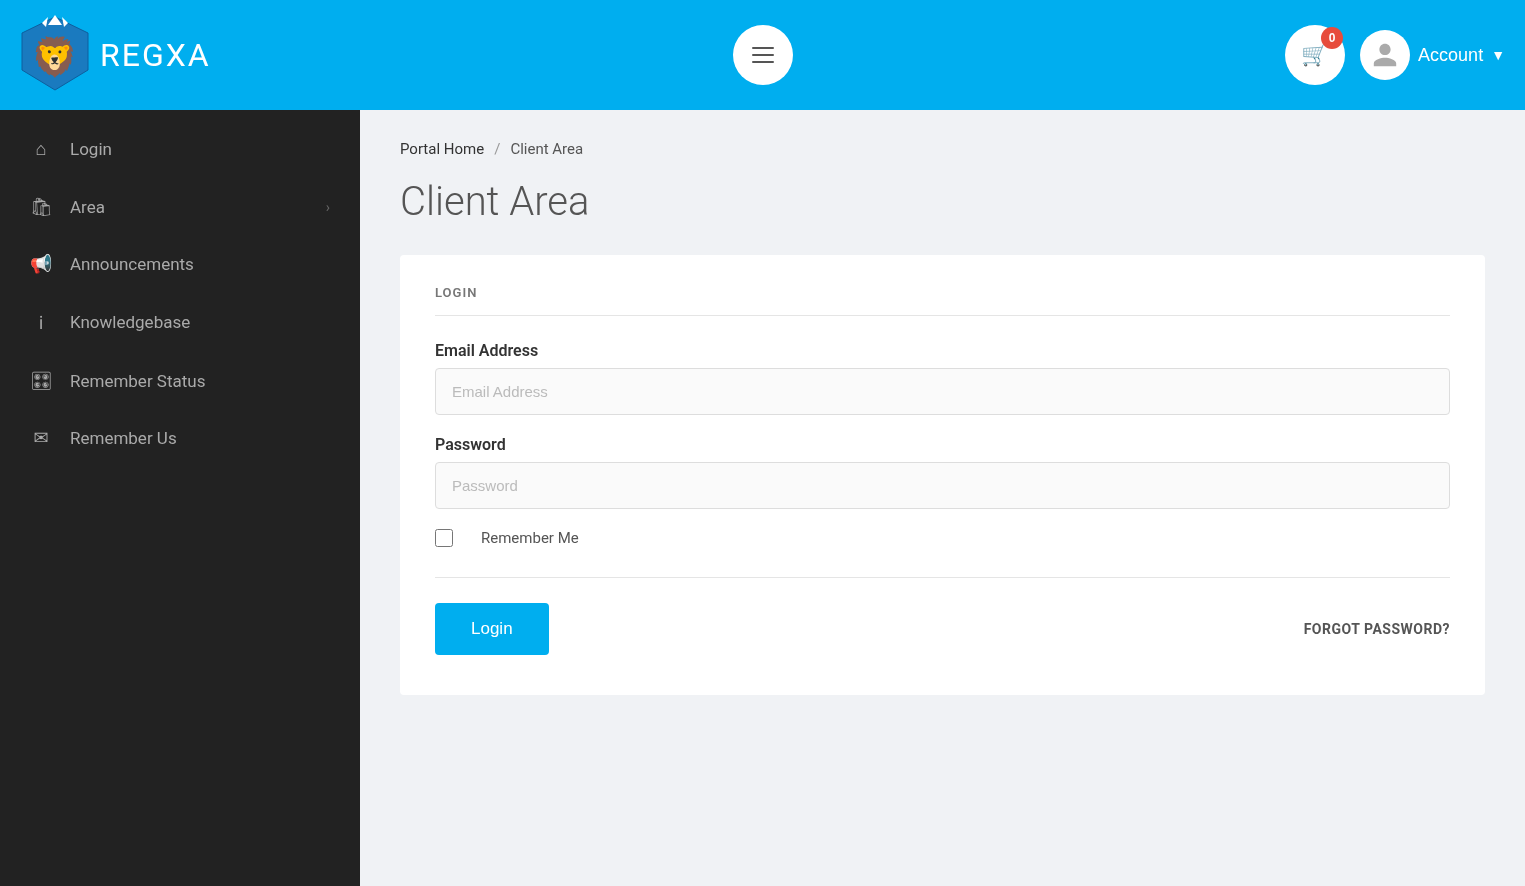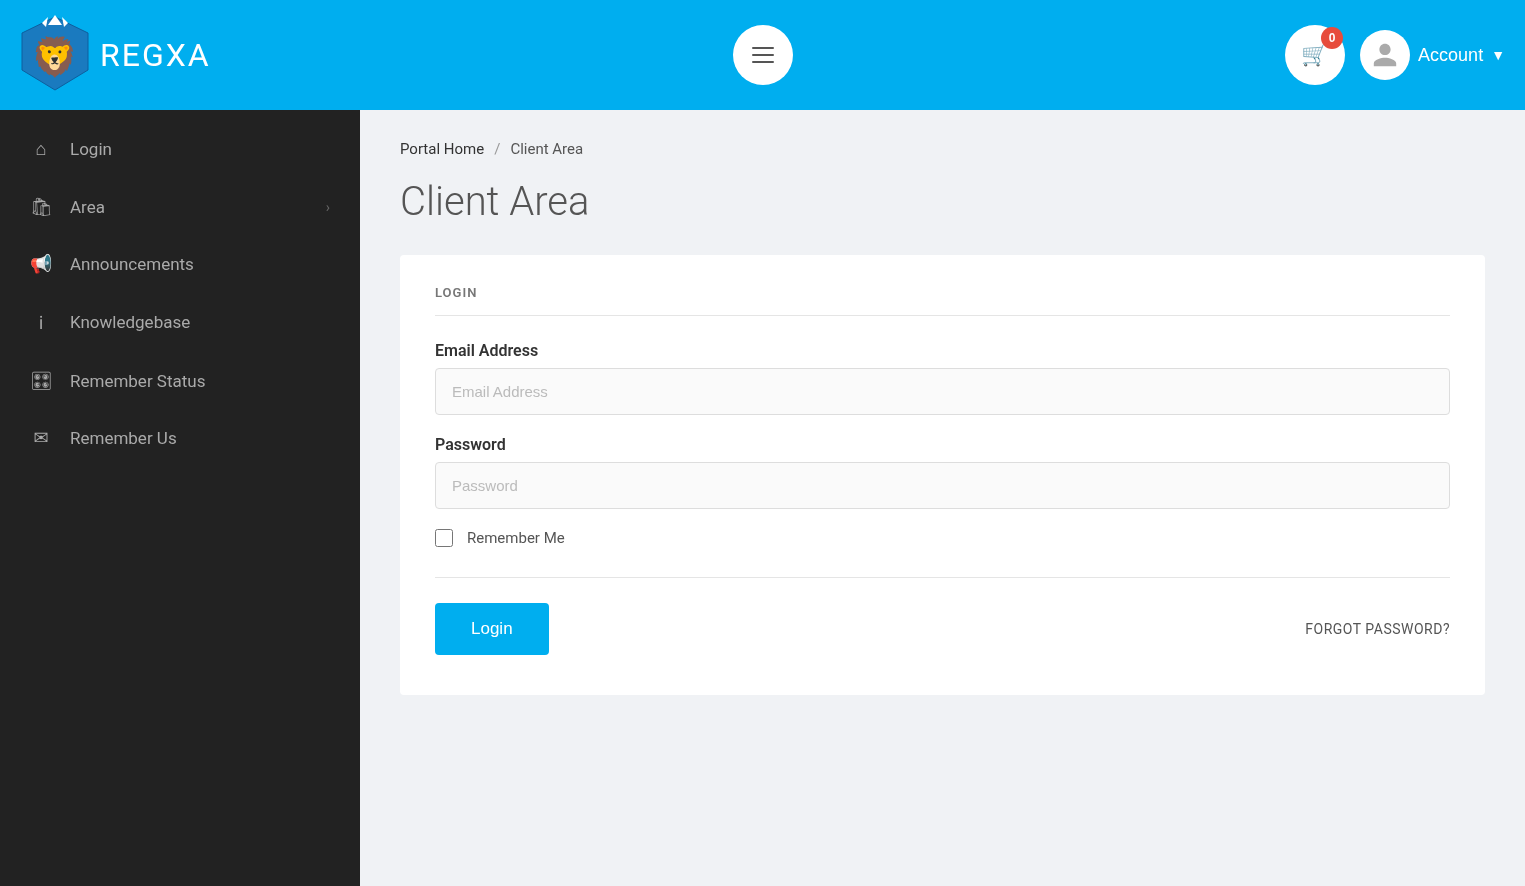--- a/index.html
+++ b/index.html
@@ -223,21 +223,21 @@
       color: #555;
       background: #fafafa;
       outline: none;
     }
     .form-input::placeholder {
       color: #bbb;
     }
     .remember-row {
       display: flex;
       align-items: center;
-      gap: 14px;
+      gap: 28px;
       margin: 20px 0 30px;
     }
     .remember-checkbox {
       width: 18px;
       height: 18px;
       cursor: pointer;
       accent-color: #00AEEF;
     }
     .remember-label {
       font-size: 15px;
@@ -260,21 +260,21 @@
       border: none;
       border-radius: 4px;
       padding: 16px 36px;
       font-size: 17px;
       font-weight: 500;
       cursor: pointer;
       transition: background 0.2s;
     }
     .forgot-link {
       font-size: 14px;
-      font-weight: 400;
+      font-weight: 700;
       color: #555;
       text-decoration: none;
       letter-spacing: 0.5px;
       cursor: pointer;
       text-transform: uppercase;
     }
   </style>
 </head>
 <body>
 

